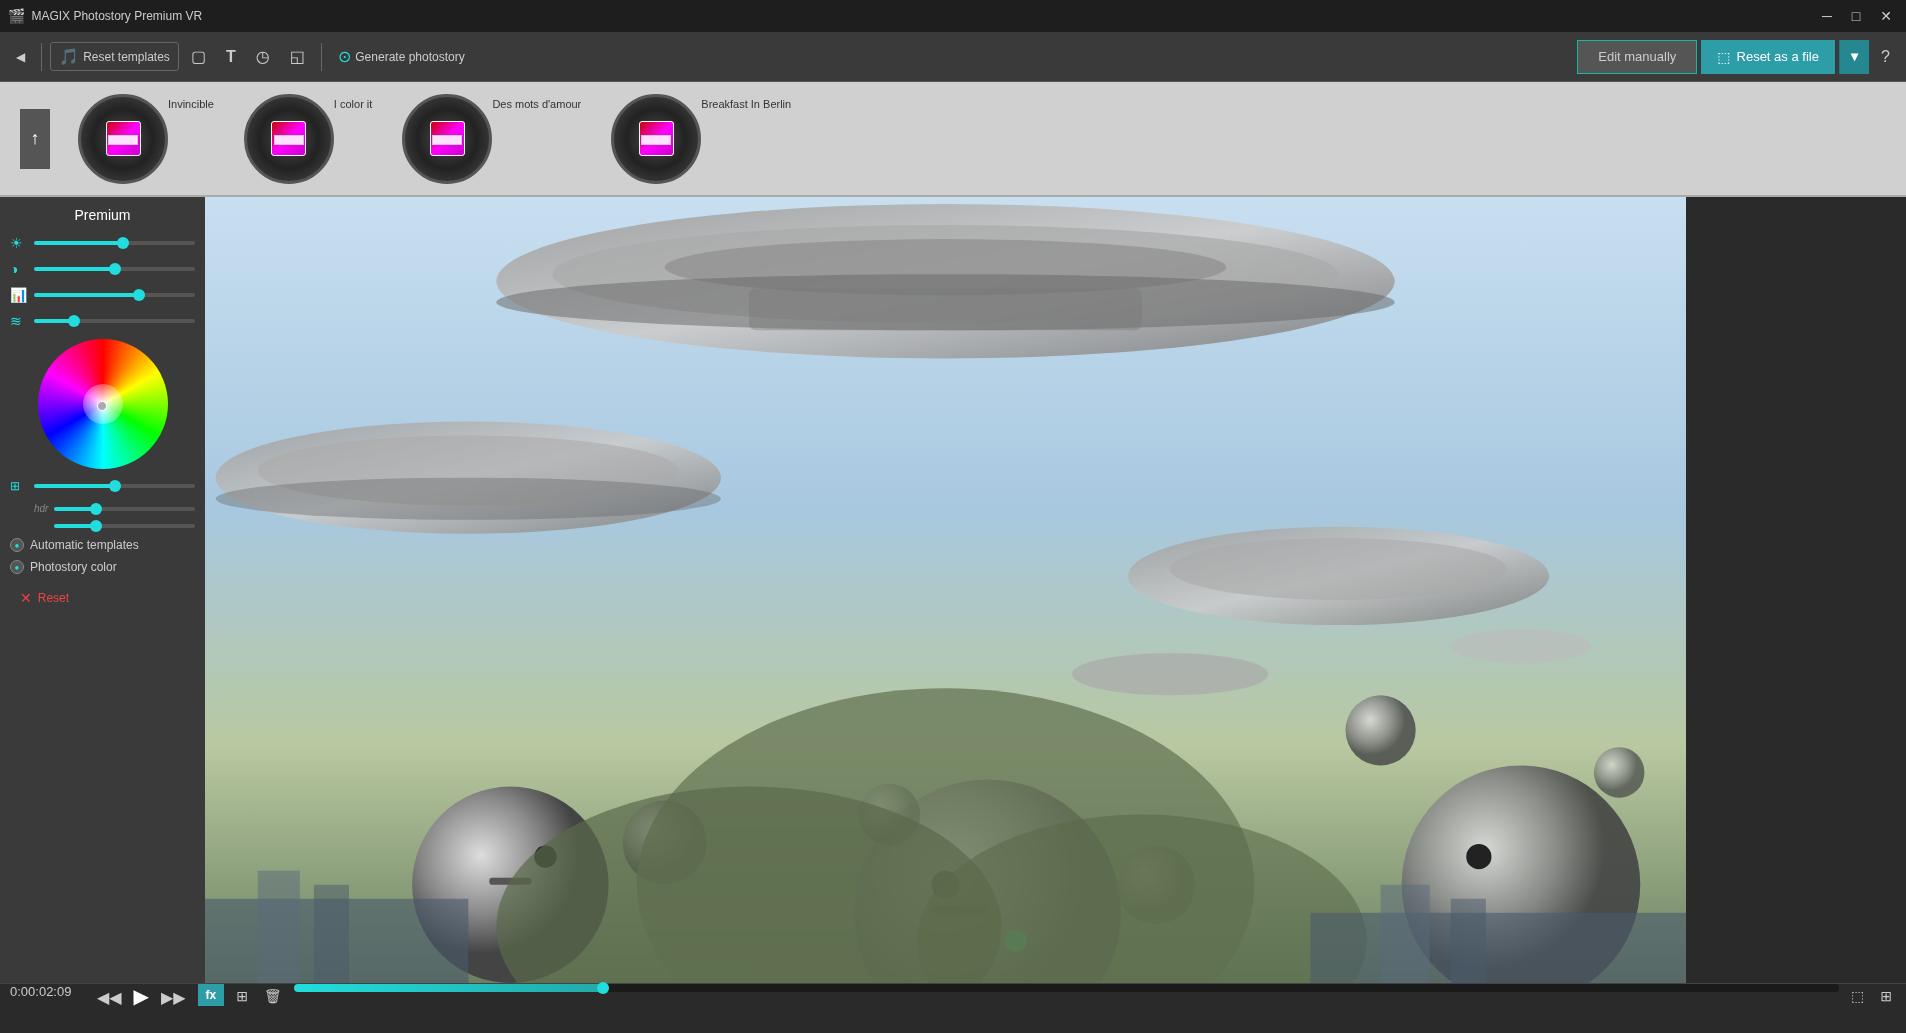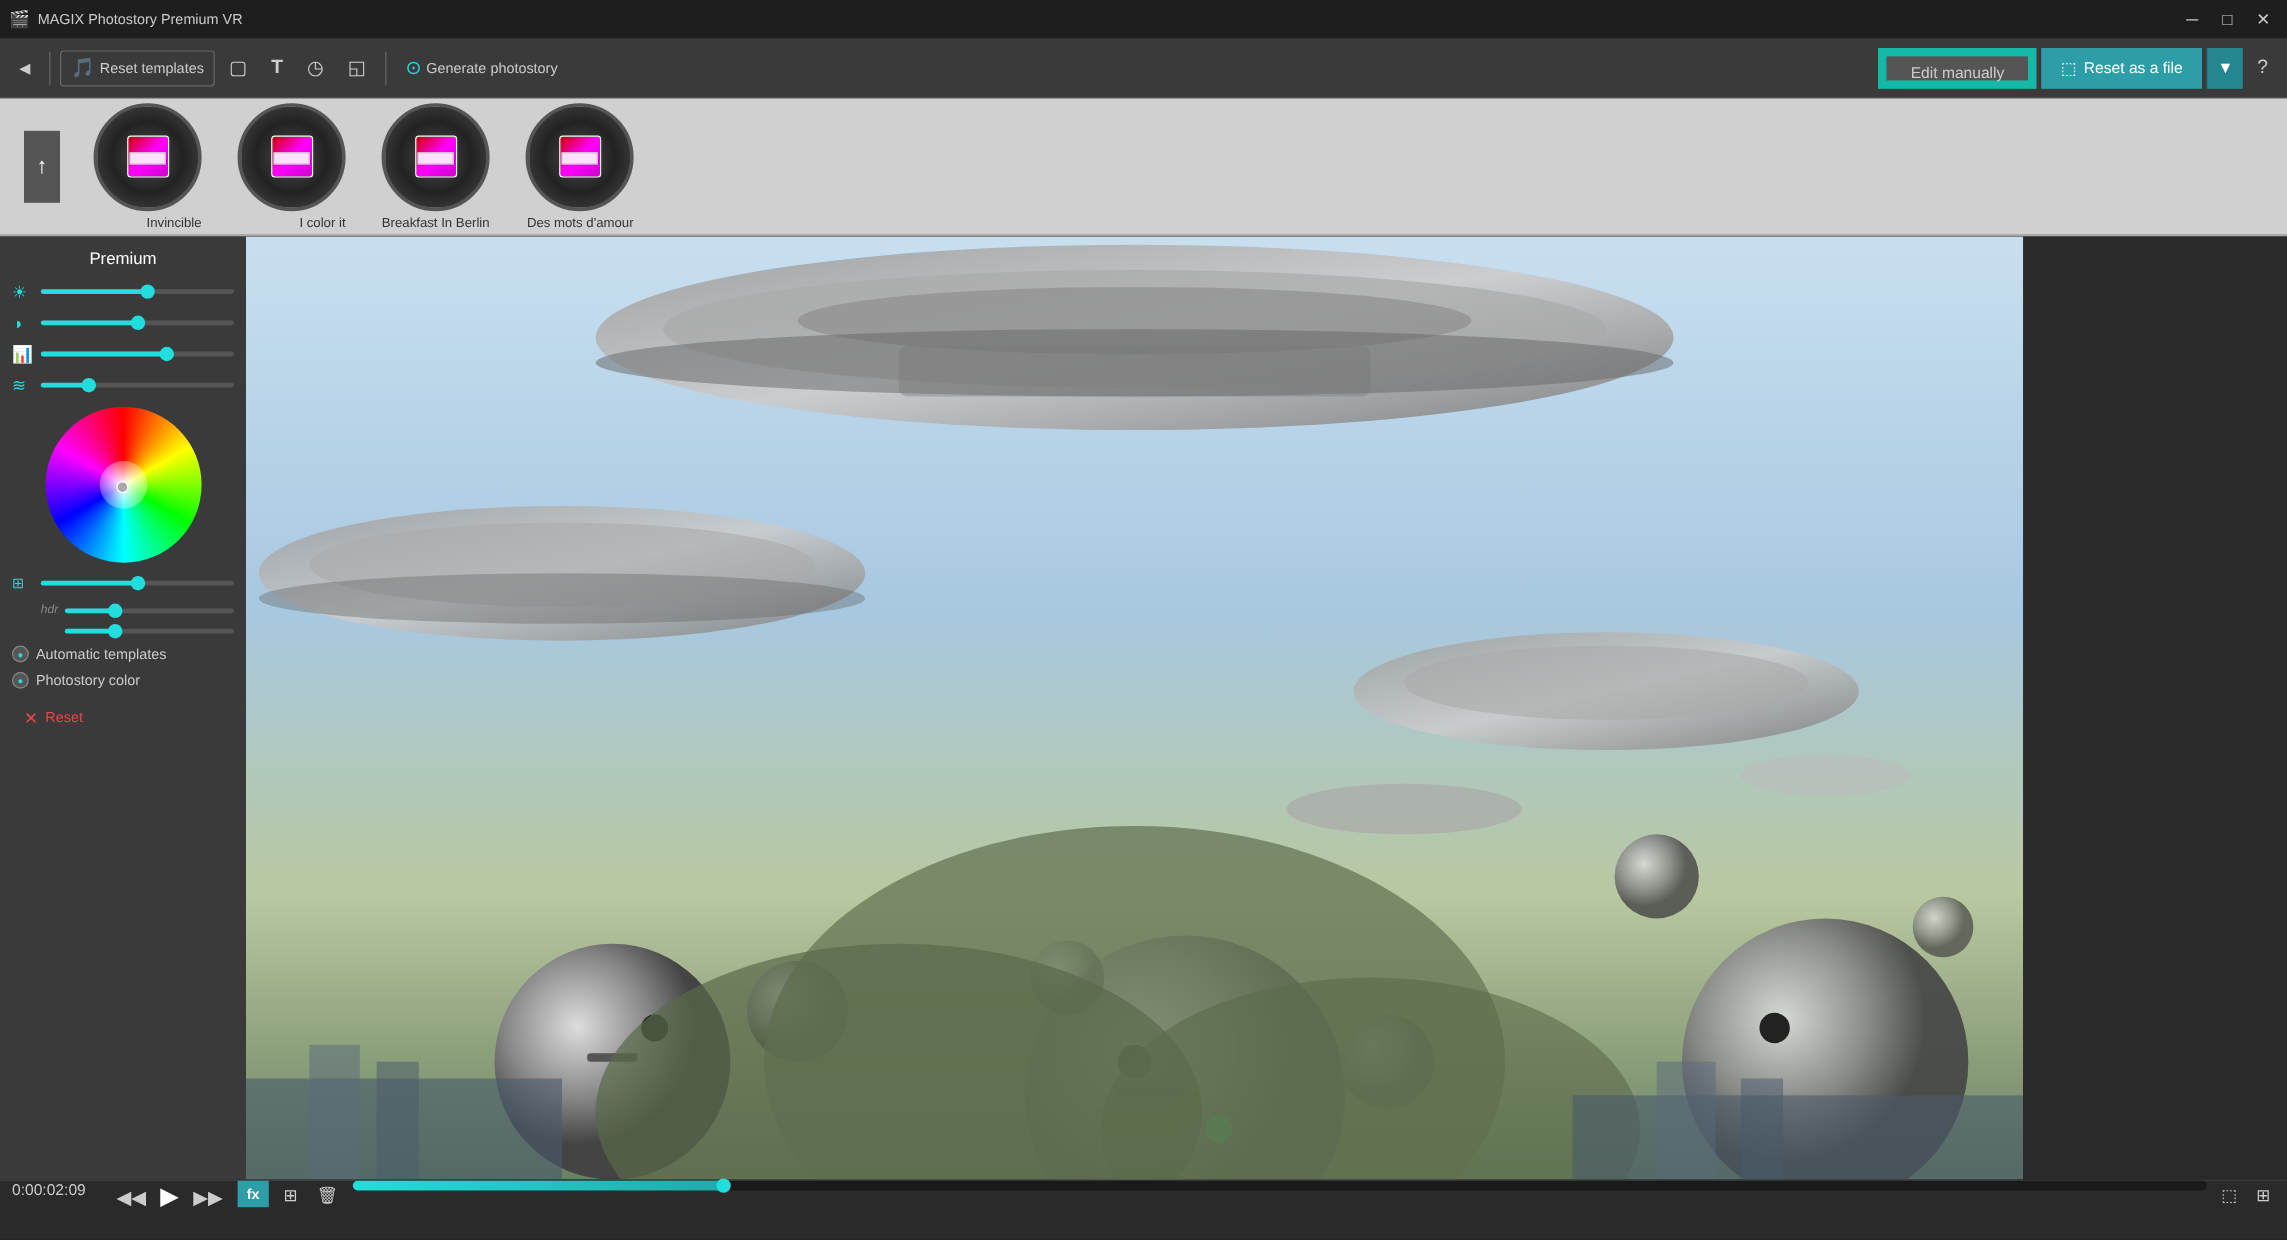--- a/index.html
+++ b/index.html
@@ -40,21 +40,21 @@
       align-items: center;
       gap: 4px;
       font-size: 12px;
       border-radius: 3px;
     }
     .toolbar-btn.active { background: #3a3a3a; border: 1px solid #666; }
     .toolbar-spacer { flex: 1; }
     .toolbar-right { display: flex; align-items: center; gap: 4px; }
     .btn-edit-manually {
       background: #555;
-      border: 7px solid #14b8a6;
+      border: 1px solid #14b8a6;
       color: #ccc;
       padding: 6px 20px;
       cursor: pointer;
       font-size: 13px;
       height: 34px;
     }
     .btn-export {
       background: #2d9da8;
       border: none;
       color: #fff;
@@ -102,22 +102,22 @@
       height: 60px;
       cursor: pointer;
       display: flex;
       align-items: center;
       justify-content: center;
       font-size: 18px;
       margin-right: 10px;
     }
     .music-item {
       display: flex;
-      flex-direction: column;
-      align-items: flex-end;
+      flex-direction: row;
+      align-items: flex-start;
       cursor: pointer;
       margin: 0 10px;
     }
     .disc {
       width: 90px;
       height: 90px;
       border-radius: 50%;
       background: radial-gradient(circle at center, #666 0%, #333 30%, #222 50%, #333 70%, #222 100%);
       display: flex;
       align-items: center;
@@ -463,29 +463,29 @@
           </div>
         </div>
         <div class="music-name">I color it</div>
       </div>
       <div class="music-item">
         <div class="disc">
           <div class="disc-inner">
             <div class="disc-label"></div>
           </div>
         </div>
-        <div class="music-name">Breakfast In Berlin</div>
+        <div class="music-name">Des mots d'amour</div>
       </div>
       <div class="music-item">
         <div class="disc">
           <div class="disc-inner">
             <div class="disc-label"></div>
           </div>
         </div>
-        <div class="music-name">Des mots d'amour</div>
+        <div class="music-name">Breakfast In Berlin</div>
       </div>
     </div>
 </div>
 
 <div class="main-area">
 
   <div class="effects-panel">
     <div class="effects-title">Premium</div>
 
     <div class="effect-row">

